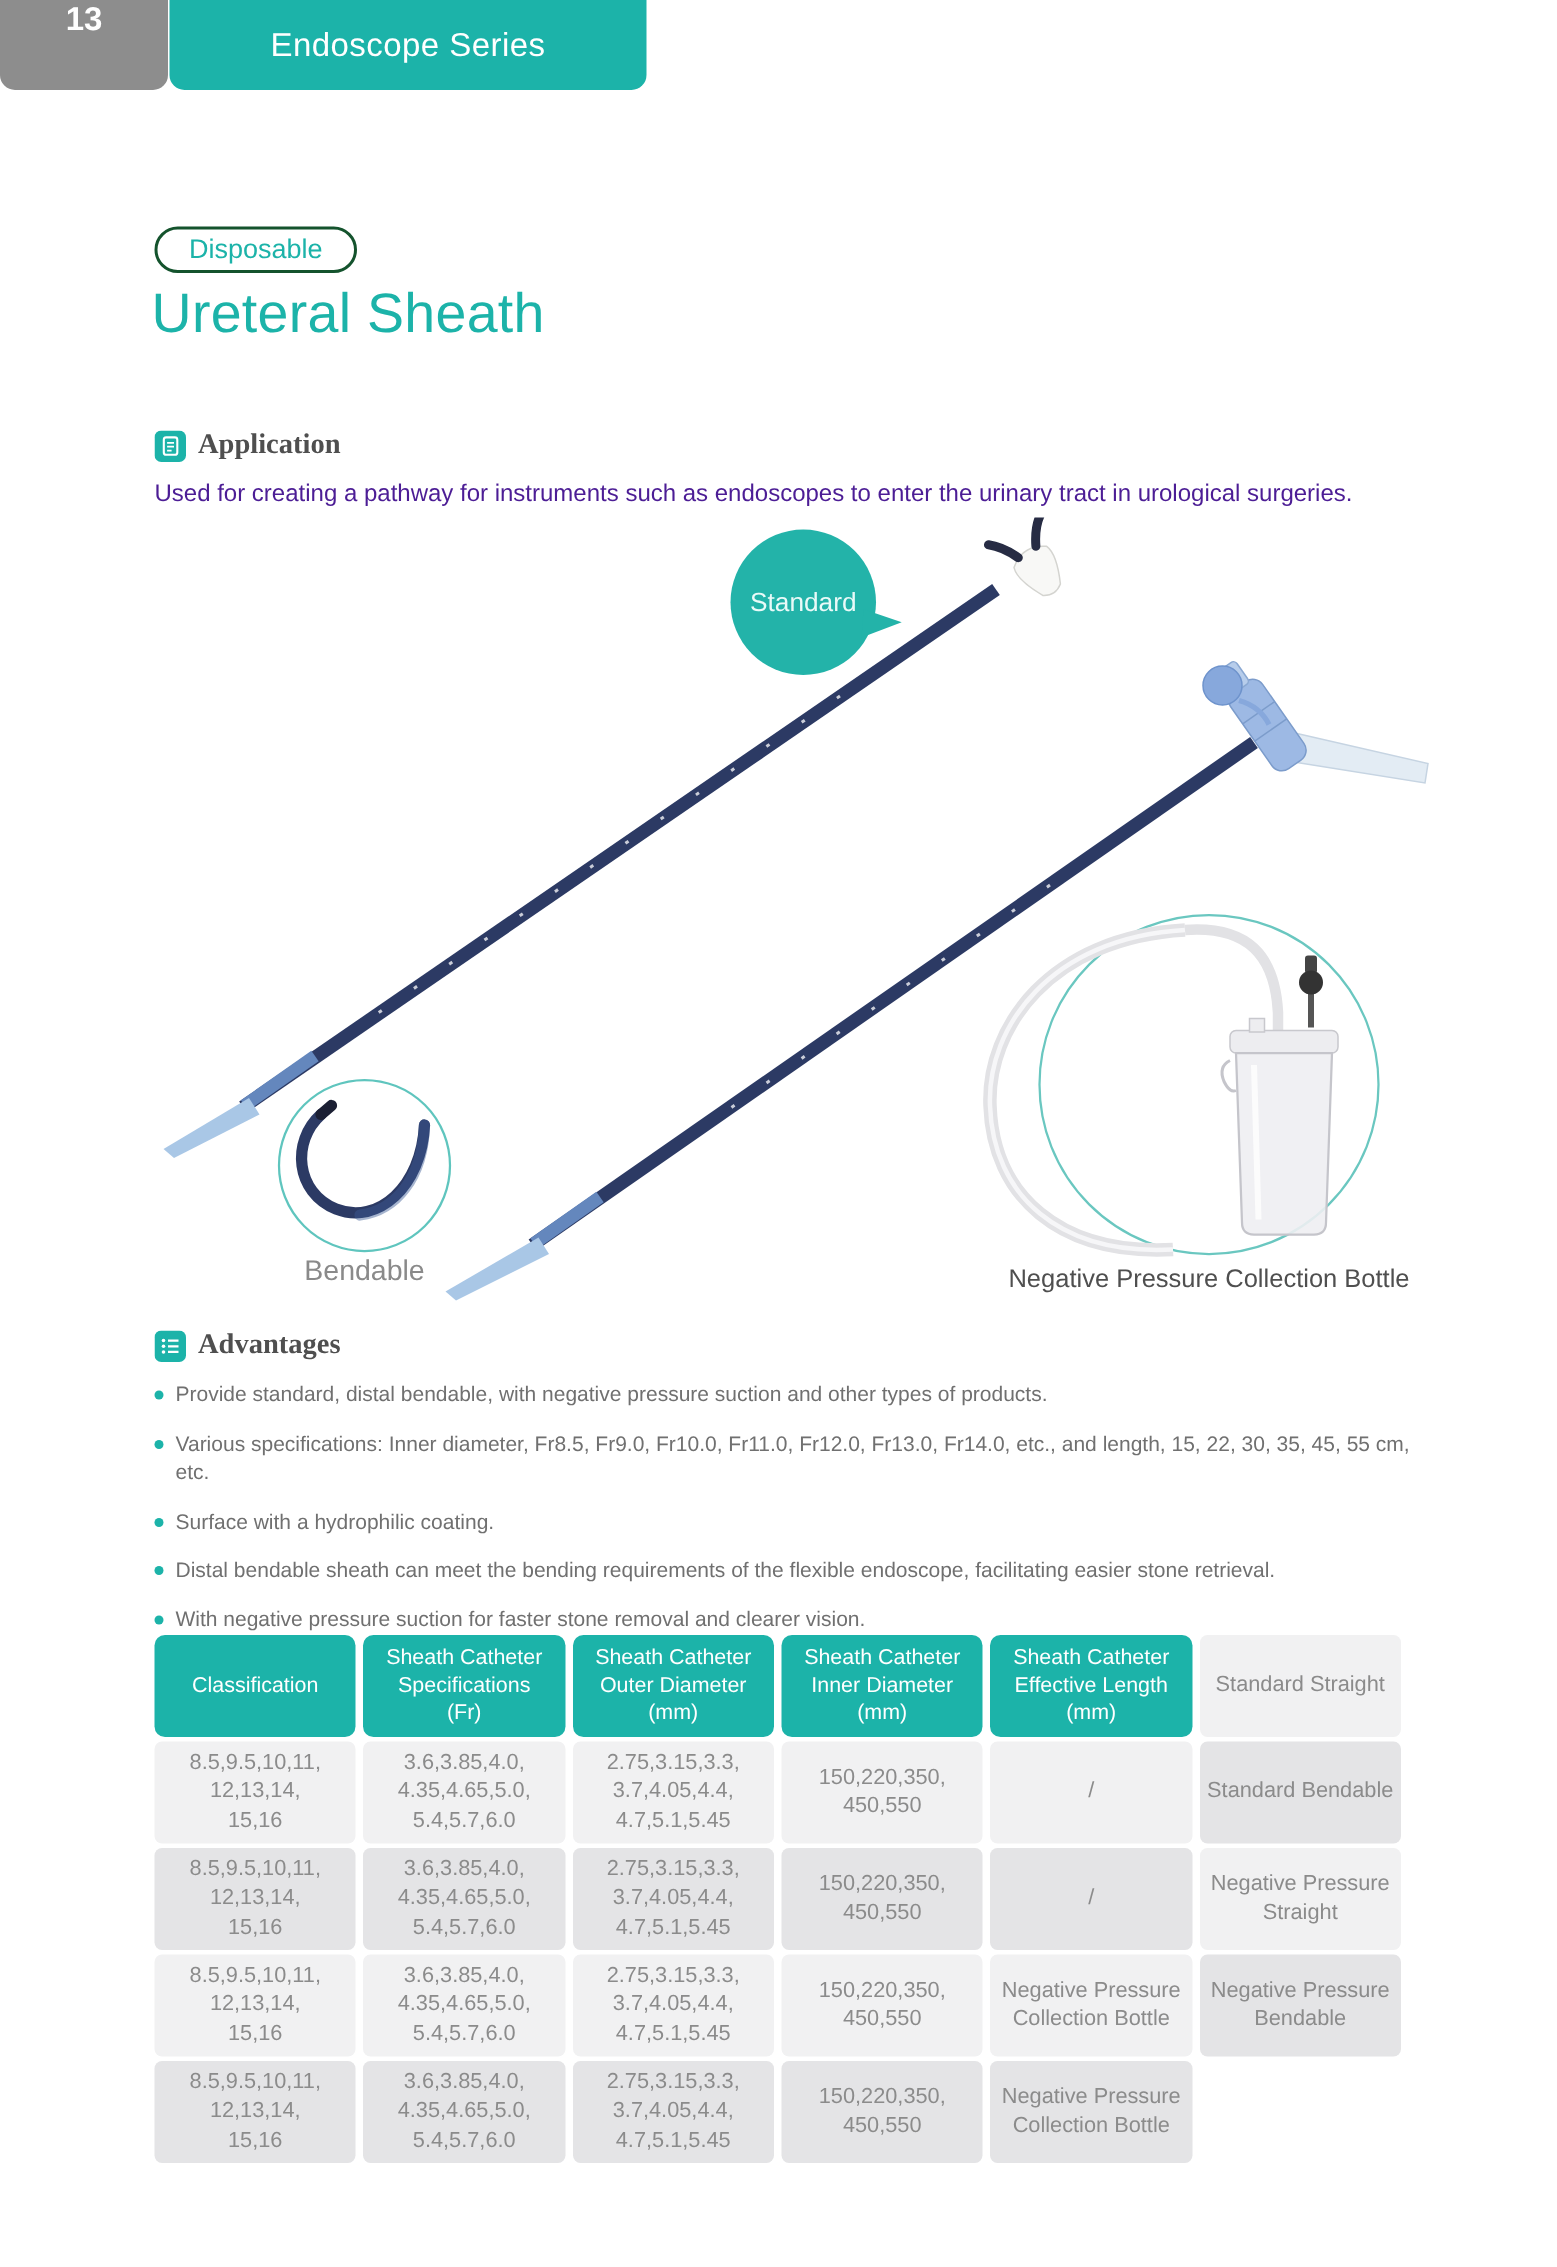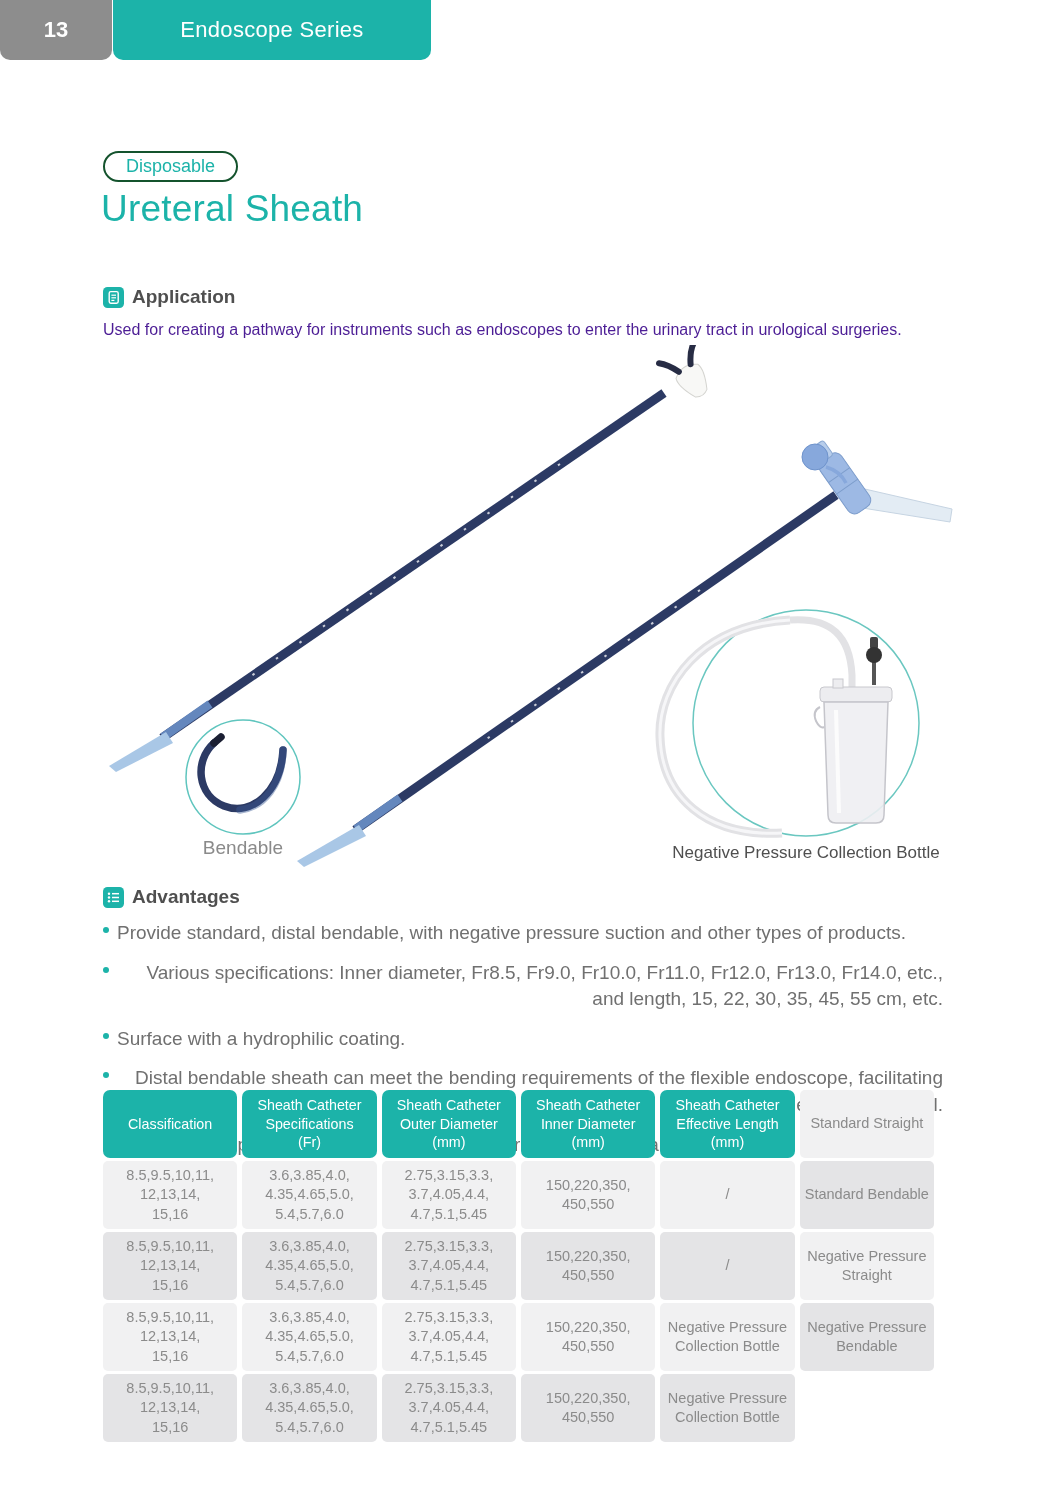--- a/index.html
+++ b/index.html
@@ -5,41 +5,41 @@
   html,body{margin:0;padding:0;background:#ffffff;}
   body{
     width:1038px;height:1511px;position:relative;overflow:hidden;
     font-family:"Liberation Sans", sans-serif;
     -webkit-font-smoothing:antialiased;
   }
   
   .pagenum-box{
     position:absolute;left:0;top:0;width:112px;height:60px;
     background:#8d8d8d;border-radius:0 0 10px 10px;
-    display:flex;align-items:center;justify-content:center;
+    display:flex;align-items:flex-start;justify-content:center;
     color:#fff;font-size:22px;font-weight:bold;
   }
   .series-box{
     position:absolute;left:113px;top:0;width:318px;height:60px;
     background:#1cb3a9;border-radius:0 0 10px 10px;
     display:flex;align-items:center;justify-content:center;
     color:#fff;font-size:22px;font-weight:normal;letter-spacing:.3px;
   }
   
   .badge{
     position:absolute;left:103px;top:151px;
     border:2px solid #14532d;border-radius:20px;
     padding:3px 21px;color:#1cb3a9;font-size:18px;
   }
   .page-title{
     position:absolute;left:101px;top:188px;
     color:#1cb3a9;font-size:37px;font-weight:normal;letter-spacing:.2px;
   }
   
-  .section-head{position:absolute;left:103px;display:flex;align-items:center;gap:8px;}
+  .section-head{position:absolute;left:103px;display:flex;align-items:center;gap:8px;font-family:Liberation Serif, serif;}
   .section-head .txt{font-size:19px;font-weight:bold;color:#4f4f4f;}
   .head-app{top:286px;}
   .head-adv{top:886px;}
   .app-desc{
     position:absolute;left:103px;top:319px;width:830px;
     font-size:16px;color:#4c1d95;line-height:1.35;
   }
   
   .figure{position:absolute;left:0;top:345px;width:1038px;height:540px;}
   .figure svg{position:absolute;left:0;top:0;}
@@ -61,21 +61,21 @@
     bottom:-9px;right:4px;
     border-width:20px 16px 0 6px;
     border-color:#23b3a9 transparent transparent transparent;
     transform:rotate(-28deg);
   }
   .fig-label{position:absolute;text-align:center;}
   .label-bendable{left:182px;top:492px;width:122px;font-size:19px;color:#8a8a8a;}
   .label-bottle{left:646px;top:498px;width:320px;font-size:17px;color:#4f4f4f;}
   
   .adv-list{position:absolute;left:103px;top:920px;width:840px;}
-  .adv-item{display:flex;margin-bottom:13px;font-size:19px;color:#707070;line-height:1.4;text-align:right;}
+  .adv-item{display:flex;margin-bottom:13px;font-size:14px;color:#707070;line-height:1.4;}
   .adv-item .dot{
     flex:0 0 auto;width:6px;height:6px;border-radius:50%;
     background:#1cb3a9;margin:7px 8px 0 0;
   }
   
   .spec-table{
     position:absolute;left:103px;top:1090px;width:831px;
     display:grid;grid-template-columns:repeat(6,1fr);
     grid-template-rows:68px repeat(4,68px);
     column-gap:5px;row-gap:3px;
@@ -167,20 +167,24 @@
       <rect x="870" y="292" width="8" height="12" rx="2" fill="#444"></rect>
       <circle cx="874" cy="310" r="8" fill="#333"></circle>
       <rect x="820" y="342" width="72" height="15" rx="4" fill="#ededf0" stroke="#c8c8cd"></rect>
       <rect x="833" y="334" width="10" height="9" fill="#ededf0" stroke="#c8c8cd"></rect>
       <path d="M 824,357 L 828,470 Q 828,478 836,478 L 876,478 Q 884,478 884,470 L 888,357 Z" fill="rgba(238,238,242,0.9)" stroke="#c5c5cb" stroke-width="1.5"></path>
       <line x1="836" y1="365" x2="839" y2="468" stroke="#ffffff" stroke-width="4" opacity="0.8"></line>
       <path d="M 820,362 q -8,4 -4,14 q 4,8 8,6" fill="none" stroke="#c5c5cb" stroke-width="2"></path>
     </g>
   </svg>
 
+  <div class="callout callout-standard">
+    <span class="tail tail-standard"></span>
+    <span>Standard</span>
+  </div>
 
   <div class="fig-label label-bendable">Bendable</div>
   <div class="fig-label label-bottle">Negative Pressure Collection Bottle</div>
 </div>
 
 <div class="section-head head-adv">
   <svg class="hicon" viewBox="0 0 21 21">
     <rect x="0" y="0" width="21" height="21" rx="4.5" fill="#1cb3a9"></rect>
     <circle cx="6" cy="6.7" r="1.2" fill="#ffffff"></circle>
     <circle cx="6" cy="10.5" r="1.2" fill="#ffffff"></circle>

